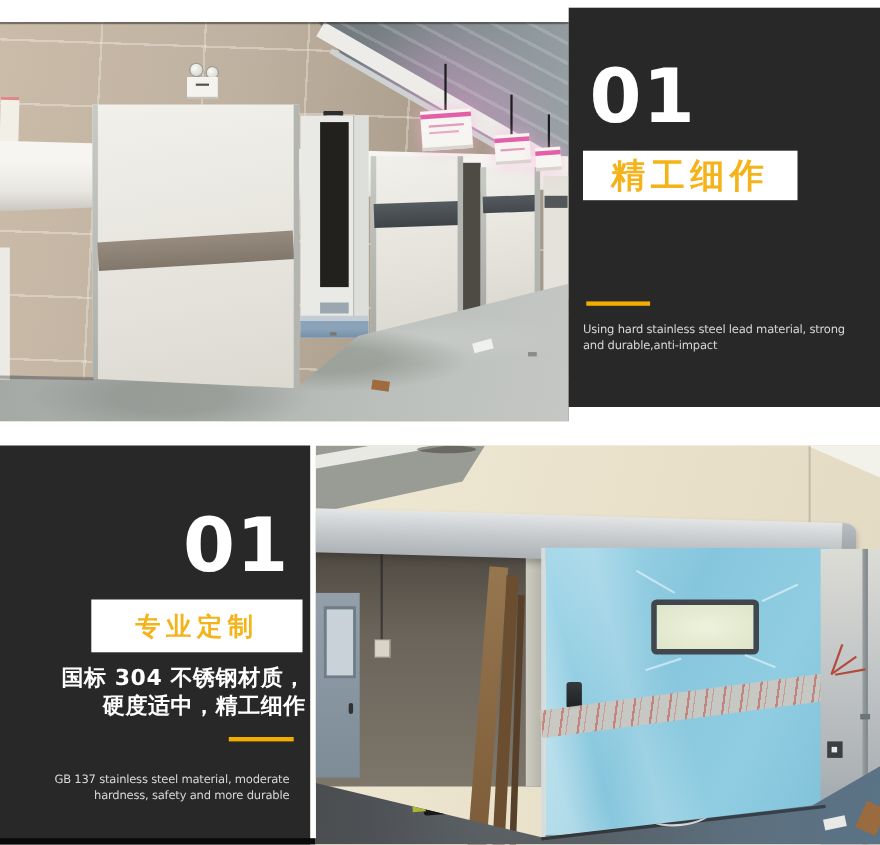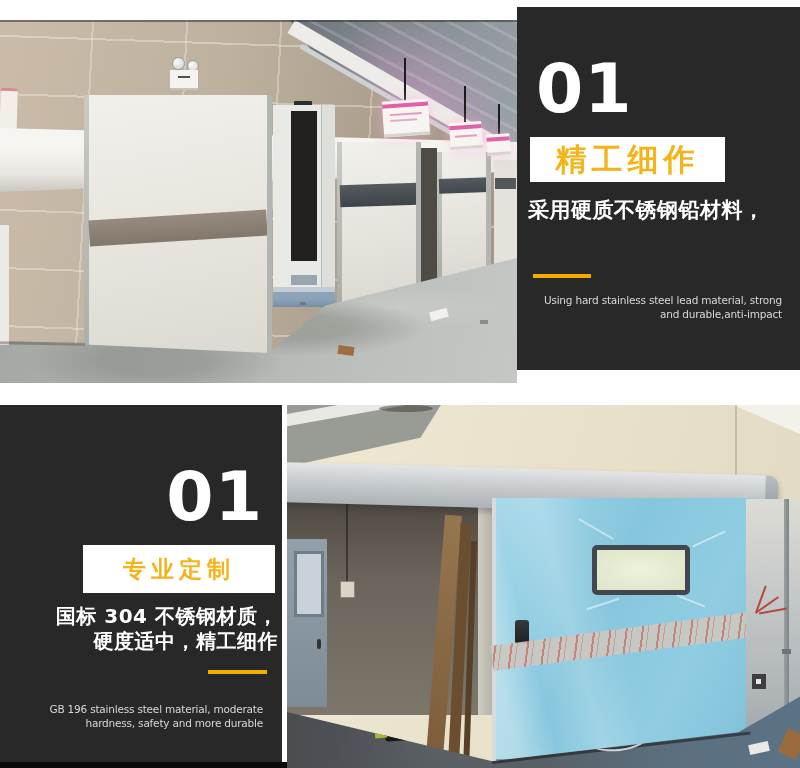--- a/index.html
+++ b/index.html
@@ -205,37 +205,36 @@
     <div class="deb" style="left:480px;top:300px;width:8px;height:4px;background:#8a8d8a;"></div>
     <div class="abs p1-topline"></div>
   </div>
 
   <div class="abs panel" id="panel1" style="left:517px;top:7px;width:283px;height:363px;">
     <div class="abs big-num" style="left:19px;top:48px;">01</div>
     <div class="abs title-box" style="left:13px;top:130px;width:195px;height:45px;">
       <span class="title-zh">精工细作</span>
     </div>
     <div class="abs body-zh" style="left:11px;top:190px;width:268px;">
-      <div>采用硬质不锈钢铅材料，</div>
     </div>
     <div class="abs accent-line" style="left:16px;top:267px;width:58px;height:4px;"></div>
-    <div class="abs caption-en" style="left:13px;top:286px;width:252px;text-align:right;">Using hard stainless steel lead material, strong and durable,anti-impact</div>
+    <div class="abs caption-en" style="left:13px;top:286px;width:252px;">Using hard stainless steel lead material, strong and durable,anti-impact</div>
   </div>
 
   <div class="abs panel" id="panel2" style="left:0;top:405px;width:282px;height:363px;">
     <div class="abs big-num" style="right:19px;top:58px;">01</div>
     <div class="abs title-box" style="right:7px;top:140px;width:192px;height:48px;">
       <span class="title-zh" style="font-size:23px;">专业定制</span>
     </div>
     <div class="abs body-zh ta-r" style="right:4px;top:199px;width:272px;font-size:20px;line-height:25px;">
       <div>国标 304 不锈钢材质，</div>
       <div>硬度适中，精工细作</div>
     </div>
     <div class="abs accent-line" style="right:15px;top:265px;width:59px;height:4px;"></div>
-    <div class="abs caption-en ta-r" style="right:19px;top:297px;width:250px;">GB 196 stainless steel material, moderate hardness, safety and more durable</div>
+    <div class="abs caption-en ta-r" style="right:19px;top:297px;width:250px;">GB 137 stainless steel material, moderate hardness, safety and more durable</div>
   </div>
 
   <div class="abs" id="photo2">
     <div class="abs p2-wall"></div>
     <div class="abs p2-ceiling"></div>
     <div class="abs p2-beam"></div>
     <div class="abs p2-smudge"></div>
     <div class="abs p2-cornertri"></div>
     <div class="abs p2-cornerline"></div>
 

